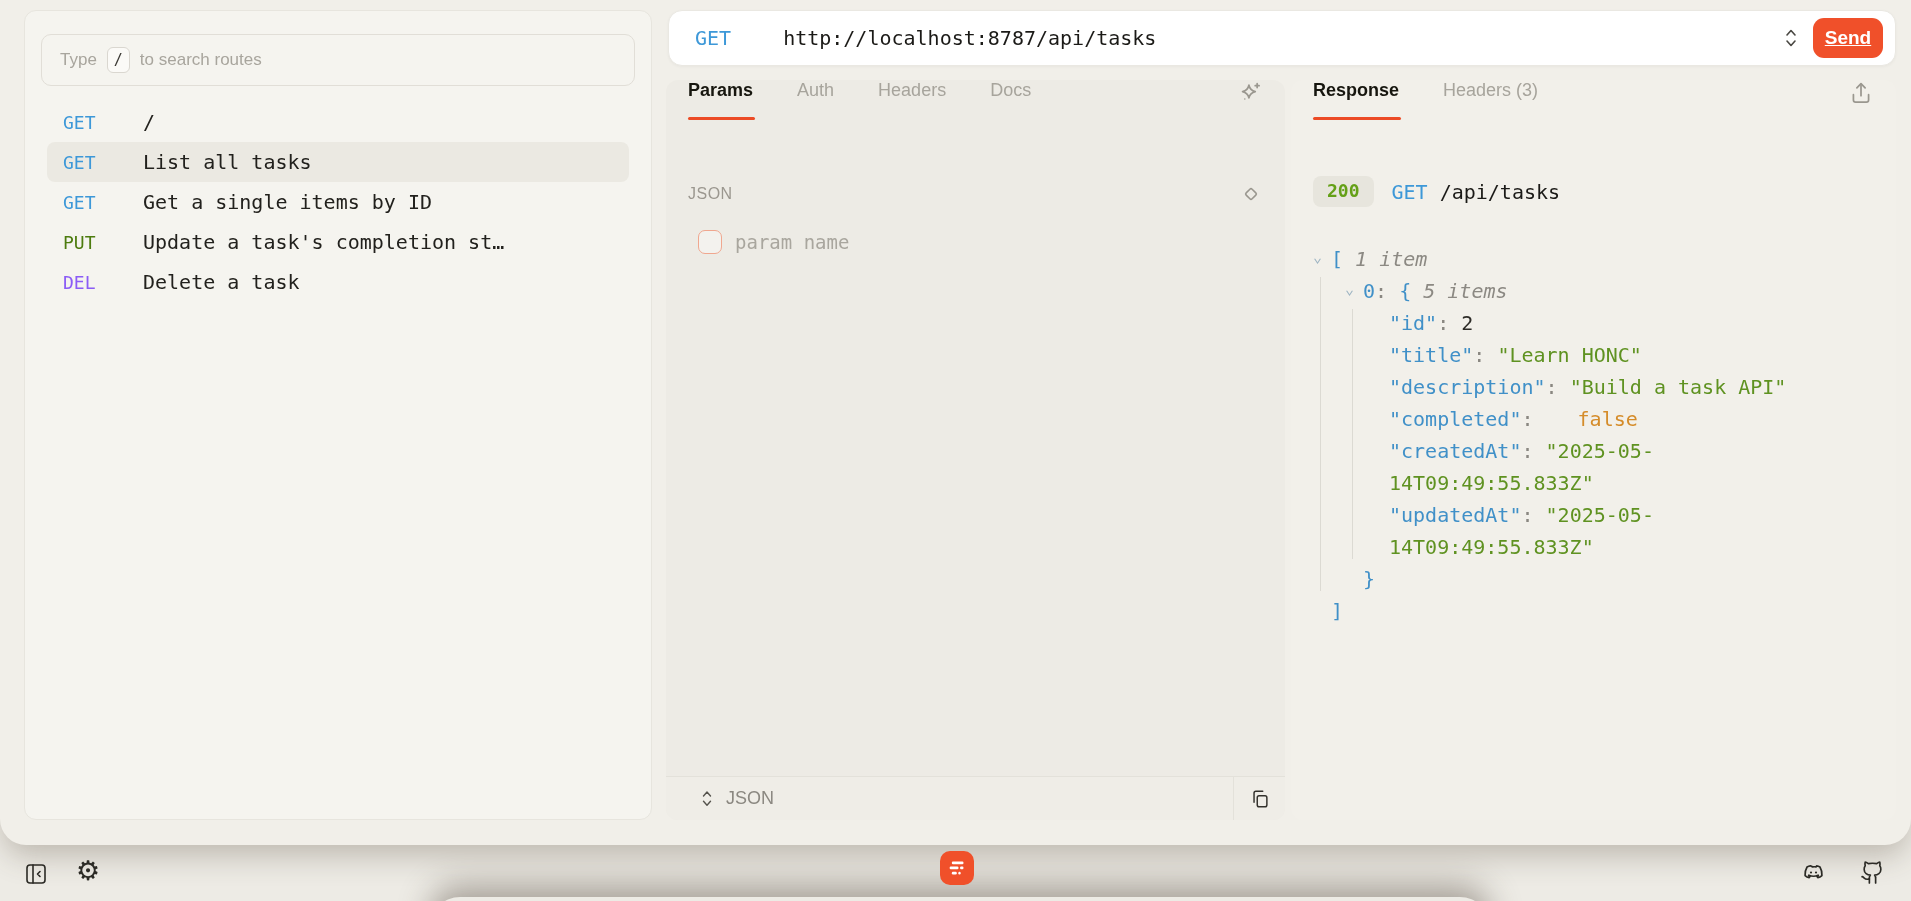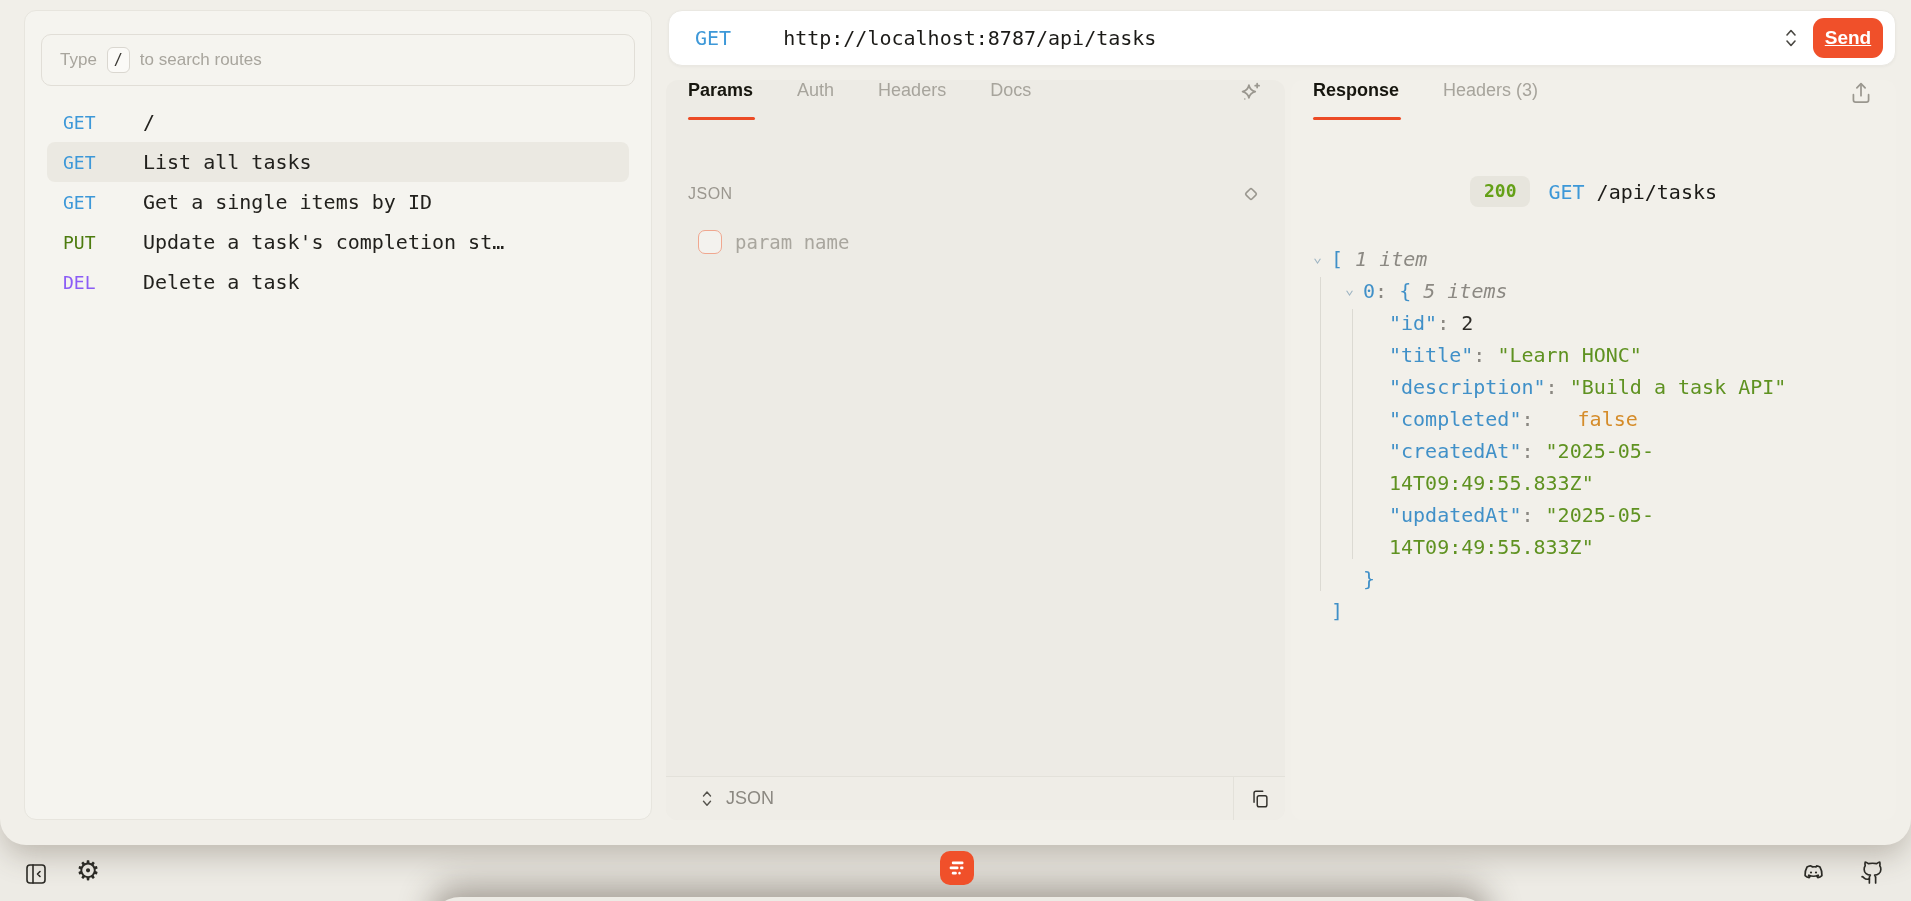--- a/index.html
+++ b/index.html
@@ -123,21 +123,21 @@
   .format-label { font-size:18px; font-weight:500; color:#8B8881; }
   .copy-btn {
     width:52px; height:100%; border-left:1px solid #E3E1DA;
     display:flex; align-items:center; justify-content:center; cursor:pointer;
     border-radius:0 0 12px 0;
   }
   .copy-btn svg { width:22px; height:22px; color:#33312C; }
 
   
   .response-panel { left:1291px; width:605px; background:#F2F0EA; }
-  .status-row { margin-top:34px; padding:0 22px; display:flex; align-items:center;justify-content:center; }
+  .status-row { margin-top:34px; padding:0 22px; display:flex; align-items:center; }
   .status-badge {
     background:#E7E5DD; color:var(--ok,#64A017); border-radius:8px;
     padding:4px 14px 6px; font-size:18px; font-weight:600;
     font-family:"DejaVu Sans Mono","Liberation Mono",monospace;
   }
   .status-method { margin-left:18px; color:#3D98D8; font-size:20px; font-weight:500;
     font-family:"DejaVu Sans Mono","Liberation Mono",monospace; }
   .status-path { margin-left:12px; color:#1B1A17; font-size:20px;
     font-family:"DejaVu Sans Mono","Liberation Mono",monospace; }
   .json-tree {

